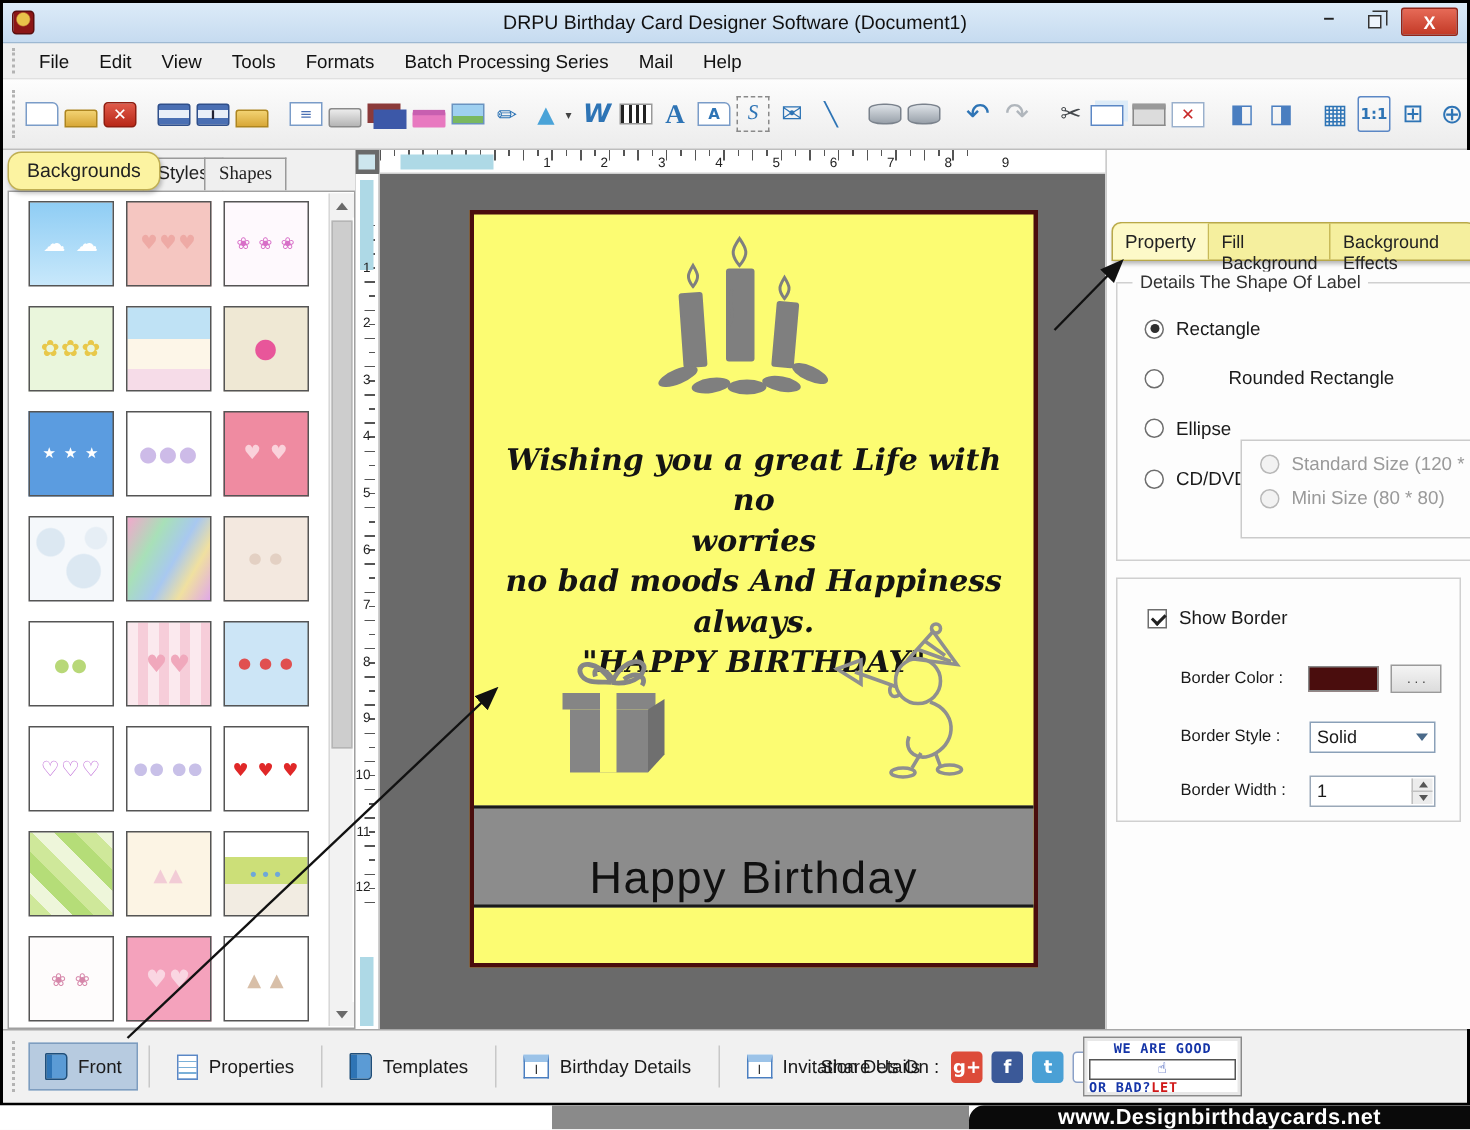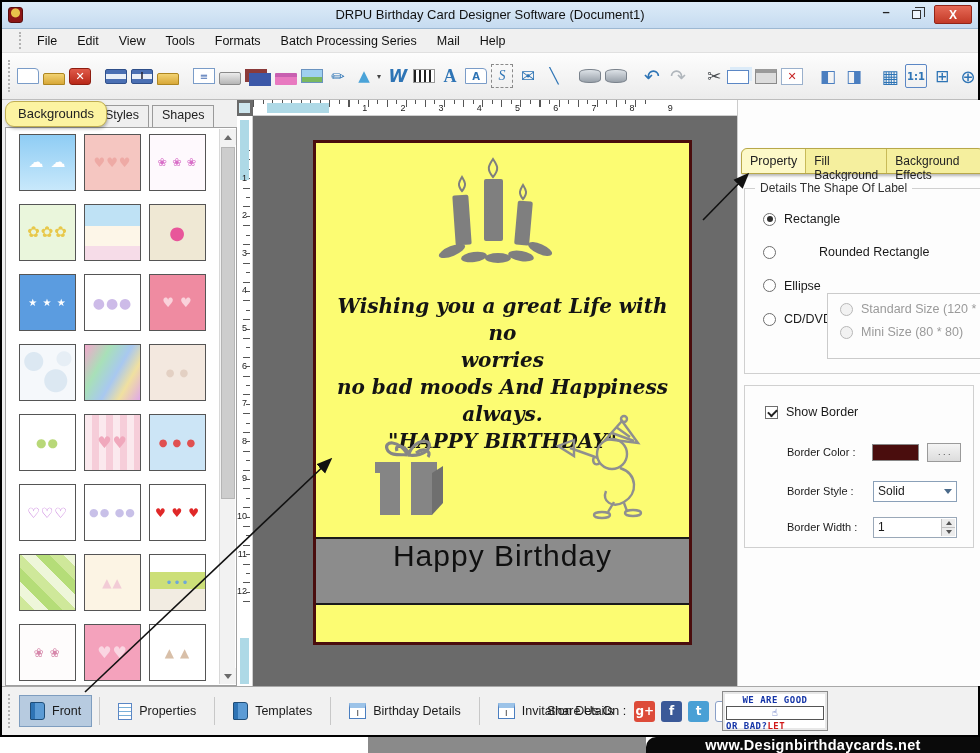--- a/index.html
+++ b/index.html
@@ -18,21 +18,21 @@
   .wbtn{width:24px;height:19px;display:flex;align-items:center;justify-content:center;font-size:13px;color:#222;}
   .wbtn.min{font-weight:bold;padding-bottom:6px;}
   .restore-glyph{position:relative;width:9px;height:9px;border:1px solid #333;background:#eef4fb;}
   .restore-glyph::before{content:"";position:absolute;left:2px;top:-4px;width:9px;height:9px;
                          border:1px solid #333;border-left:none;border-bottom:none;}
   .wbtn.close{width:38px;background:linear-gradient(180deg,#e66a57,#c33a27);border:1px solid #912518;
               border-radius:2px;color:#fff;font-weight:bold;font-size:12px;}
 
   
   .menubar{position:absolute;left:0;top:27px;right:0;height:24px;background:#f0f0f0;
-           display:flex;align-items:center;border-bottom:1px solid #e0e0e0;padding-left:11px;}
+           display:flex;align-items:center;border-bottom:1px solid #e0e0e0;}
   .grip{width:3px;height:70%;border-left:2px dotted #b3b3b3;margin:0 5px 0 6px;}
   .menu-item{padding:2px 10px;font-size:12.5px;color:#111;}
 
   
   .toolbar{position:absolute;left:0;top:51px;right:0;height:47px;display:flex;align-items:center;
            background:linear-gradient(180deg,#fdfdfd,#ececec);border-bottom:1px solid #bdbdbd;}
   .tbsep{width:1px;height:30px;background:#c2c2c2;margin:0 5px;}
   .tbi{min-width:22px;height:24px;display:inline-flex;align-items:center;justify-content:center;
        font-size:17px;margin:0 2px;font-family:"DejaVu Sans",sans-serif;}
   .pgico{width:13px;height:16px;background:#fff;border:1px solid #7a9cc8;border-radius:0 4px 0 0;
@@ -65,21 +65,21 @@
   .ddarrow{min-width:8px;font-size:8px;color:#444;margin-left:-2px;}
 
   
   .left-panel{position:absolute;left:1px;top:98px;width:234px;height:586px;}
   .lp-tabs{position:absolute;left:0;top:0;right:0;height:27px;}
   .lp-tab{position:absolute;bottom:0;height:22px;padding:2px 9px;font-size:12.5px;background:#efefef;
           border:1px solid #9a9a9a;border-bottom:none;color:#222;}
   .lp-tab.active{height:26px;background:#fcf3a1;border:1px solid #bfae52;border-radius:9px;
                  font-size:13px;padding:4px 12px;box-shadow:1px 2px 3px rgba(0,0,0,.25);z-index:3;}
   .lp-tab:nth-child(2){left:92px;}
-  .lp-tab:nth-child(3){left:149px;}
+  .lp-tab:nth-child(3){left:133px;font-family:Liberation Serif, serif;}
   .lp-tab.active{left:2px;}
   .lp-body{position:absolute;left:2px;top:27px;right:0;bottom:0;background:#fff;border:1px solid #a0a0a0;overflow:hidden;}
   .thumb-grid{position:absolute;left:13px;top:6px;display:grid;grid-template-columns:repeat(3,57px);
               grid-auto-rows:57px;gap:13px 8px;}
   .thumb{border:1px solid #555;display:flex;align-items:center;justify-content:center;overflow:hidden;}
   .thumb-glyph{font-family:"DejaVu Sans",sans-serif;line-height:1;letter-spacing:1px;text-align:center;}
   .lp-scroll{position:absolute;right:1px;top:1px;bottom:1px;width:16px;background:#f2f2f2;border-left:1px solid #d8d8d8;}
   .sb-arrow{position:absolute;left:0;width:16px;height:16px;background:#f2f2f2;display:flex;align-items:center;justify-content:center;}
   .tri-up{width:0;height:0;border-left:4px solid transparent;border-right:4px solid transparent;border-bottom:5px solid #6a6a6a;}
   .tri-down{width:0;height:0;border-left:4px solid transparent;border-right:4px solid transparent;border-top:5px solid #6a6a6a;}
@@ -104,21 +104,21 @@
   .card{position:absolute;left:76px;top:40px;width:379px;height:505px;background:#fcfc72;
         border:3px solid #4a0d0d;}
   .card-candles{position:absolute;left:92px;top:10px;}
   .card-msg{position:absolute;left:0;right:0;top:150px;text-align:center;
             font-family:"DejaVu Serif",serif;font-style:italic;font-weight:bold;
             font-size:20px;line-height:27px;color:#141414;padding:0 14px;}
   .card-gift{position:absolute;left:42px;top:288px;}
   .card-trumpet{position:absolute;left:238px;top:270px;}
   .card-band{position:absolute;left:0;right:0;top:394px;height:68px;background:#8c8c8c;
              border-top:2px solid #1a1a1a;border-bottom:2px solid #1a1a1a;
-             display:flex;align-items:flex-start;justify-content:center;}
+             display:flex;align-items:flex-end;justify-content:center;}
   .band-text{font-size:30px;color:#101010;letter-spacing:1px;}
 
   
   .right-panel{position:absolute;left:735px;top:98px;width:243px;height:586px;background:#fdfdfd;border-left:1px solid #cccccc;}
   .rp-title{margin-top:10px;text-align:center;font-size:15px;color:#0d0d0d;}
   .rp-tabs{position:absolute;left:3px;top:48px;right:-4px;height:26px;background:#f5ef9e;border:1px solid #b8a84a;
            border-radius:6px 6px 0 0;display:flex;box-shadow:1px 2px 3px rgba(0,0,0,.28);}
   .rp-tab{padding:5px 8px 0 8px;font-size:12px;color:#222;border-right:1px solid #c8ba58;}
   .rp-tab.active{background:#fdf9c8;font-size:12.5px;border-radius:6px 0 0 0;}
   .fieldset{position:absolute;border:1px solid #d0d0d0;}

